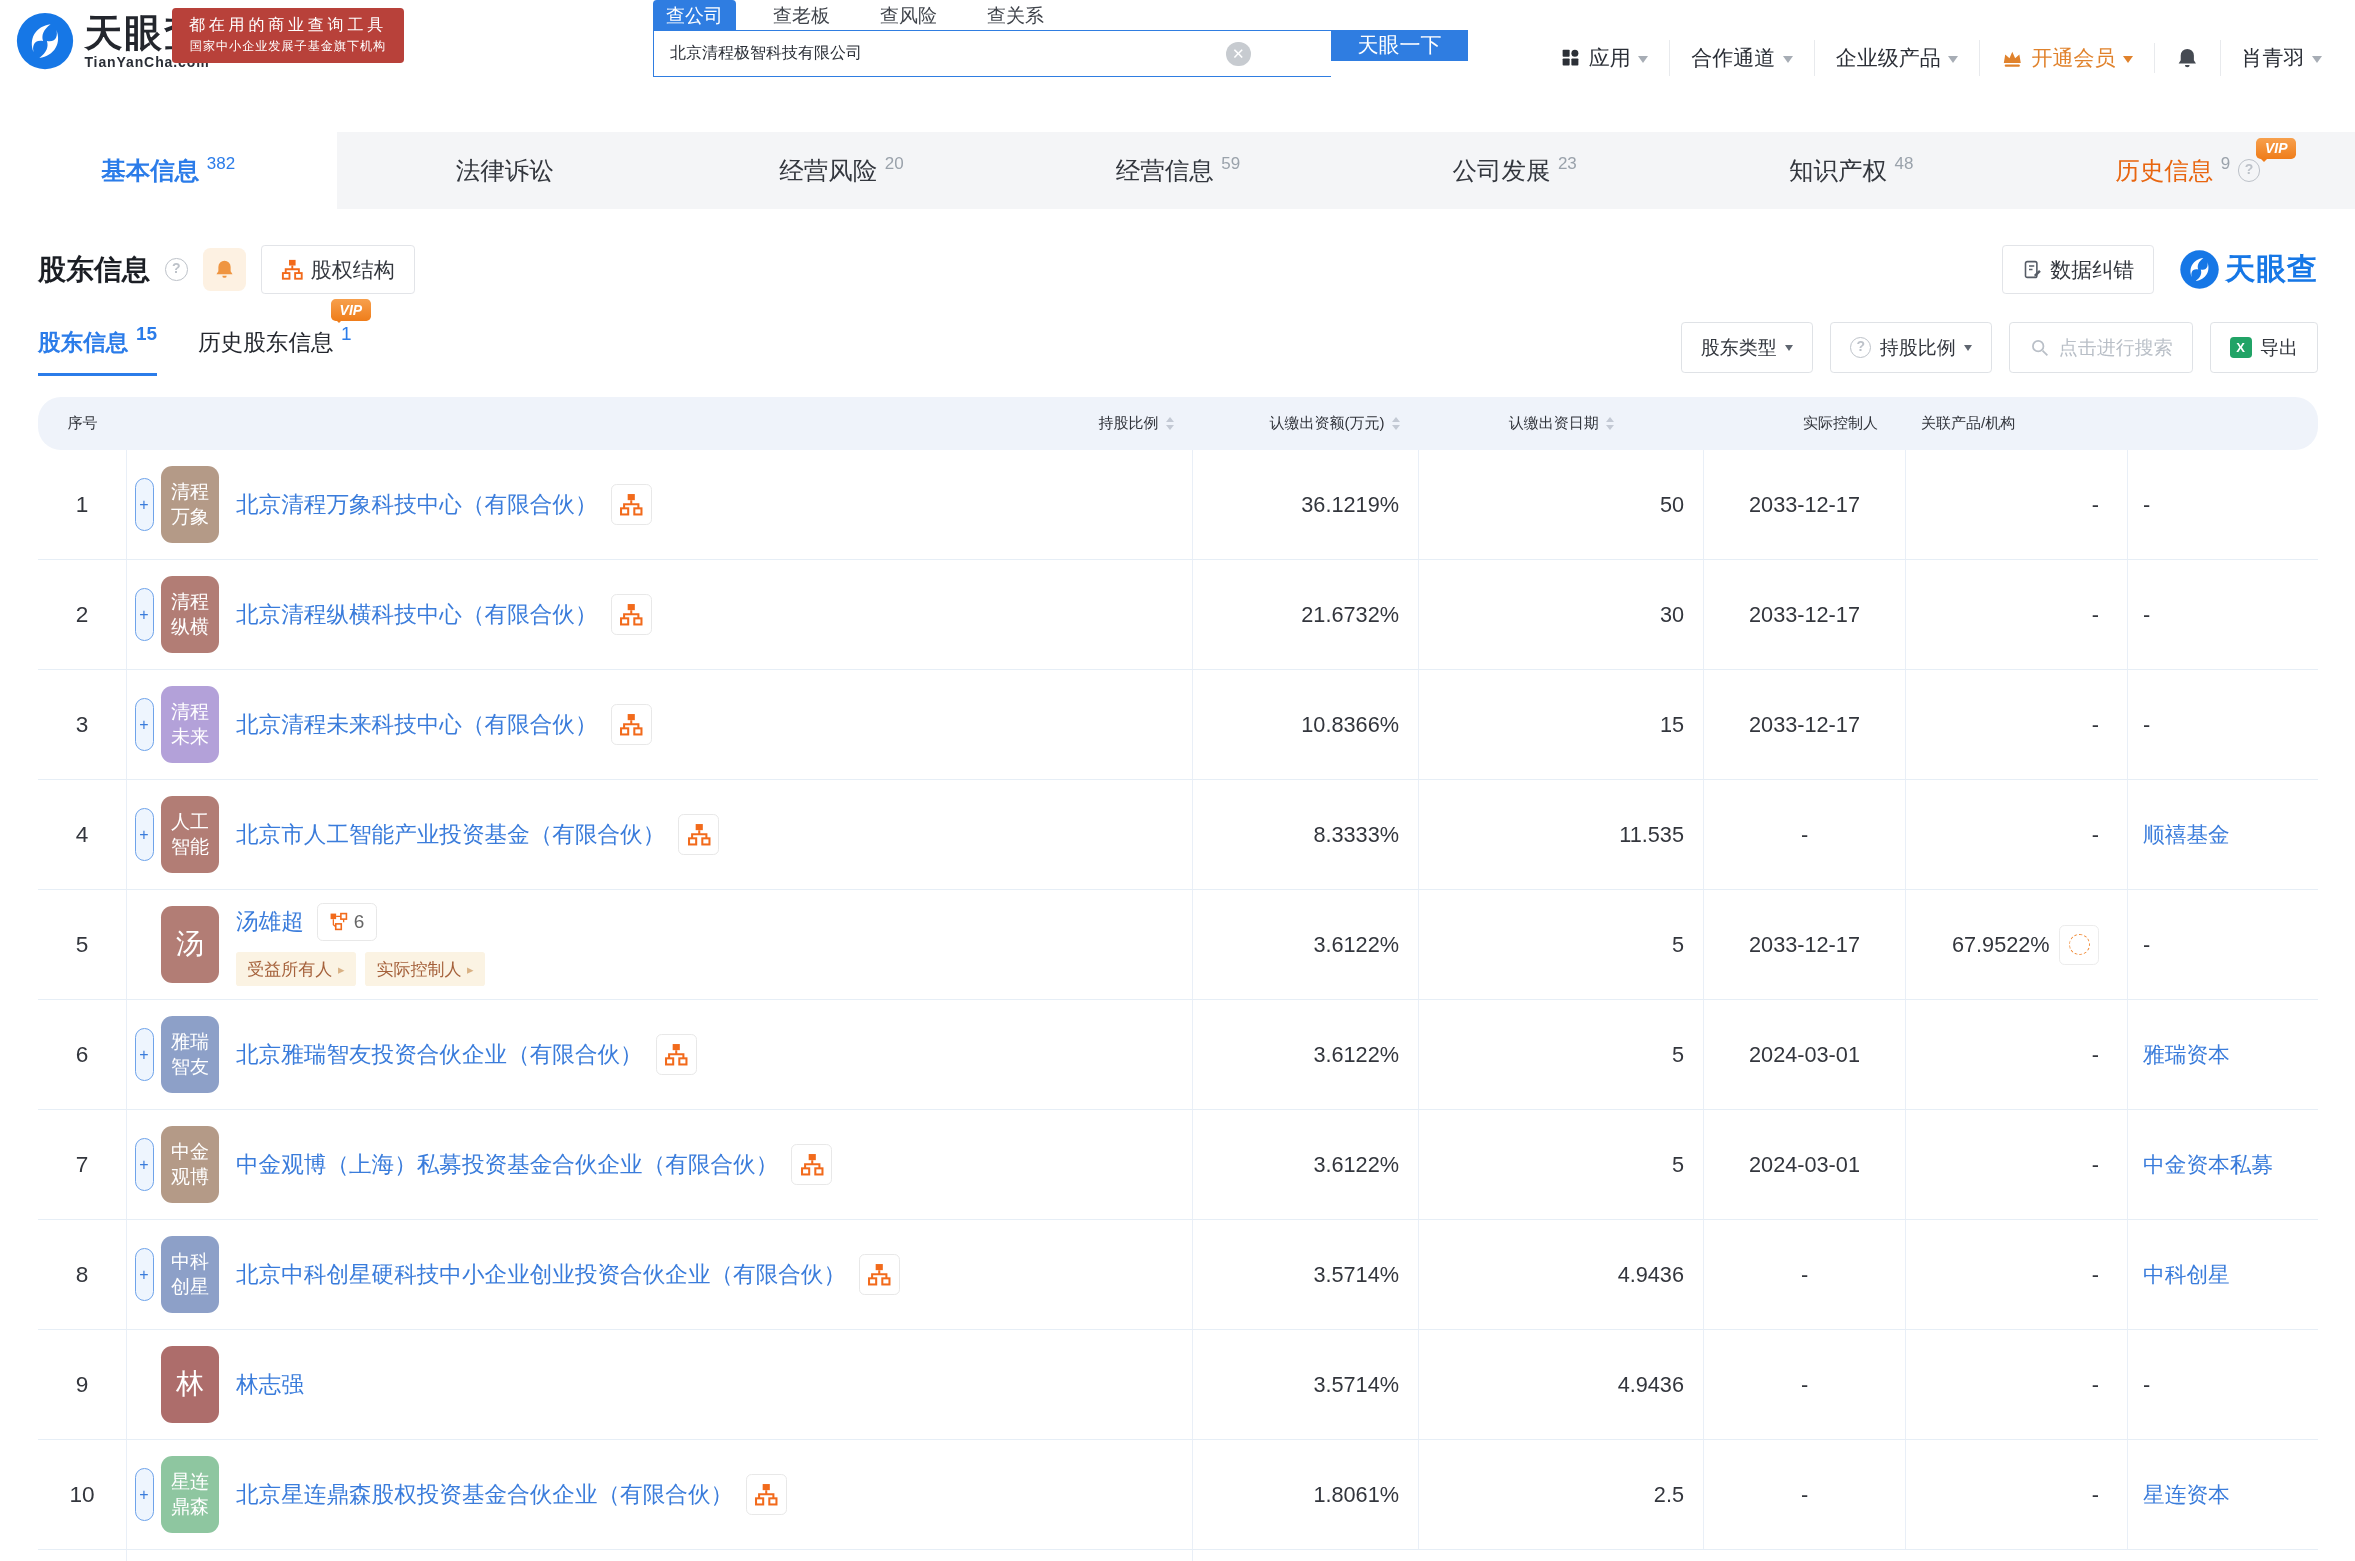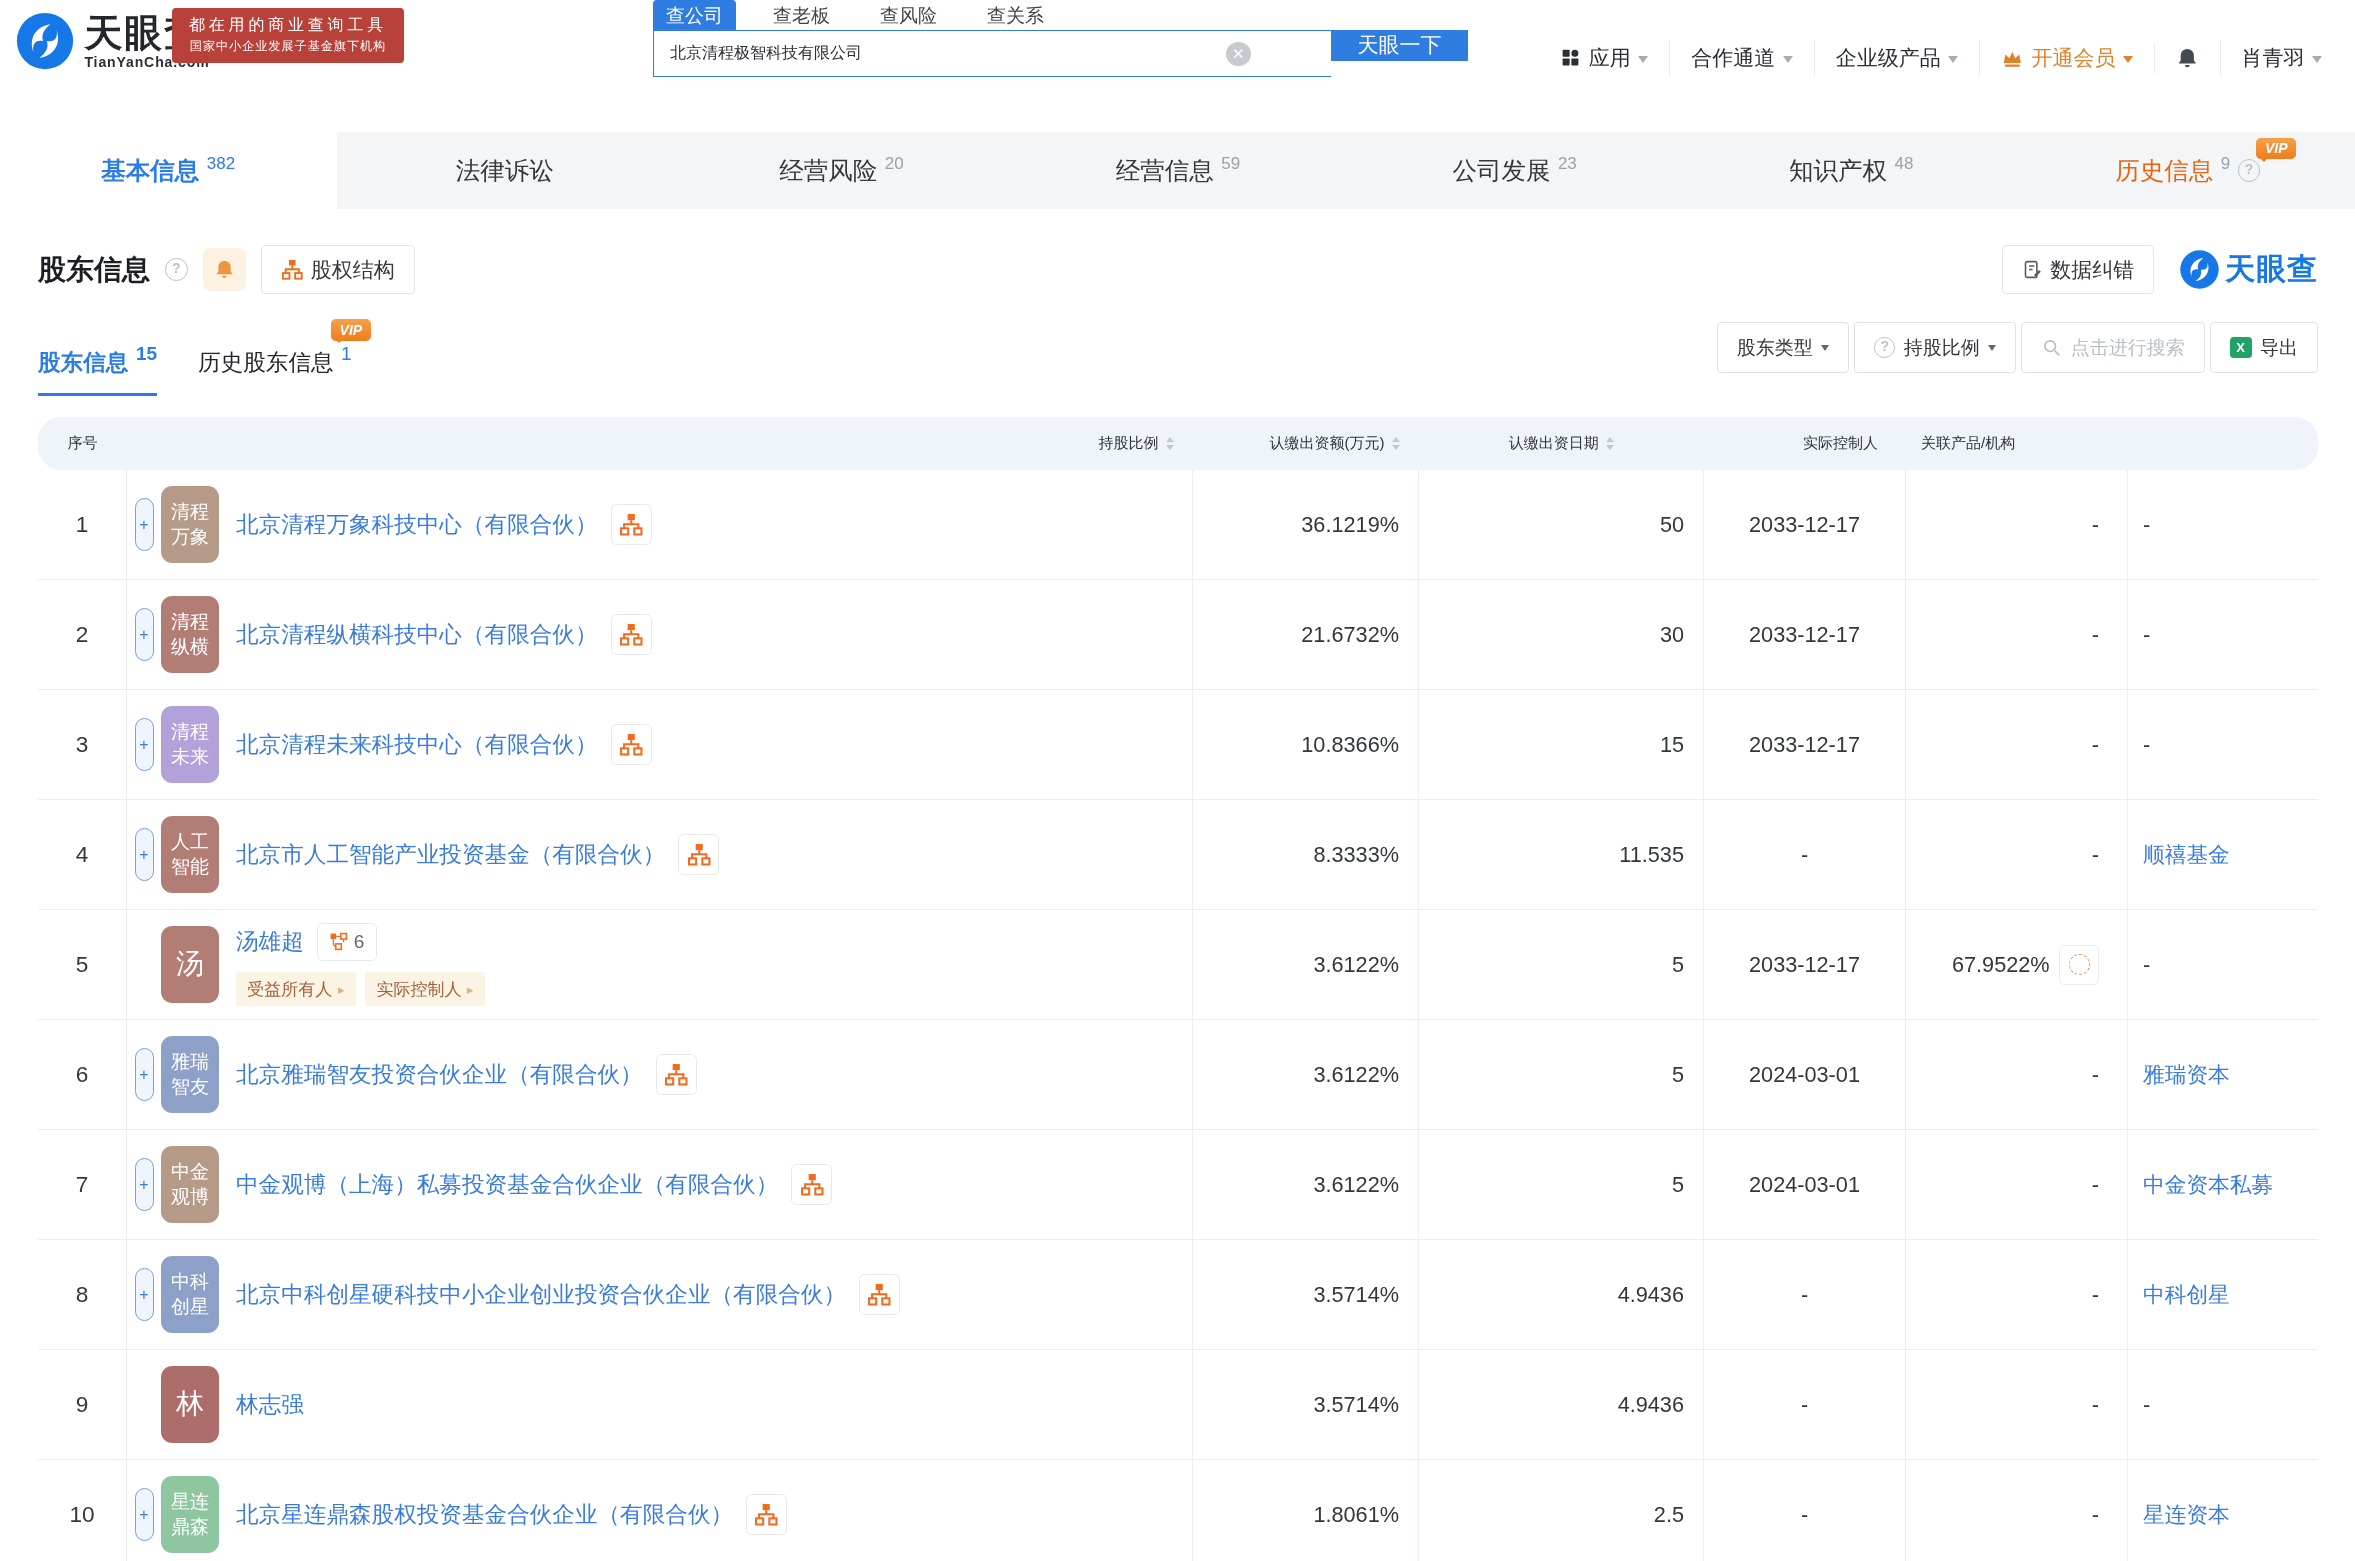--- a/index.html
+++ b/index.html
@@ -61,21 +61,21 @@
   .sec-right { margin-left:auto; display:flex; align-items:center; gap:24.5px; }
   .brand-sm { display:flex; align-items:center; gap:5.6px; }
   .brand-sm span { font-size:30px; font-weight:900; color:#1677e6; letter-spacing:0.9px; }
   
   .sub-row { display:flex; align-items:flex-end; margin-top:28px; }
   .stabs2 { display:flex; gap:41px; }
   .stab2 { font-size:22.6px; color:#23262d; padding-bottom:15px; position:relative; display:flex; gap:7.5px; cursor:pointer; }
   .stab2.active { color:#2b7ce9; font-weight:bold; border-bottom:3.8px solid #2b7ce9; }
   .stab2-count { color:#2b7ce9; font-size:19px; position:relative; top:-3.8px; }
   .stab2 .vip-badge { top:-28px; right:-19px; }
-  .filters { margin-left:auto; display:flex; gap:5px; margin-bottom:23px;border-radius:11px; }
+  .filters { margin-left:auto; display:flex; gap:17px; margin-bottom:3px;border-radius:11px; }
   .filter-btn { height:51px; background:#fff; border:0.9px solid #dfe2e6; border-radius:3.8px;
     display:inline-flex; align-items:center; gap:8.5px; padding:0 19px; font-size:19px; color:#33373e; cursor:pointer; font-family:inherit; }
   .filter-btn .ph { color:#b9bfc7; }
   .caret-sm { width:0;height:0;border-left:4.7px solid transparent;border-right:4.7px solid transparent;border-top:6.6px solid #5f6670; margin-top:1.9px;}
   .xls { width:21.7px; height:21.7px; background:#21a366; border-radius:3.8px; color:#fff; font-size:13px;
     font-weight:bold; line-height:21.7px; text-align:center; }
   
   .tbl { margin-top:21px; }
   .thead,.trow { display:grid; grid-template-columns:89px 1066px 226px 285px 202px 222px 1fr; }
   .thead { background:#eff3fa; height:53px; align-items:center; font-size:15px; color:#30333a;border-radius:23px; }

